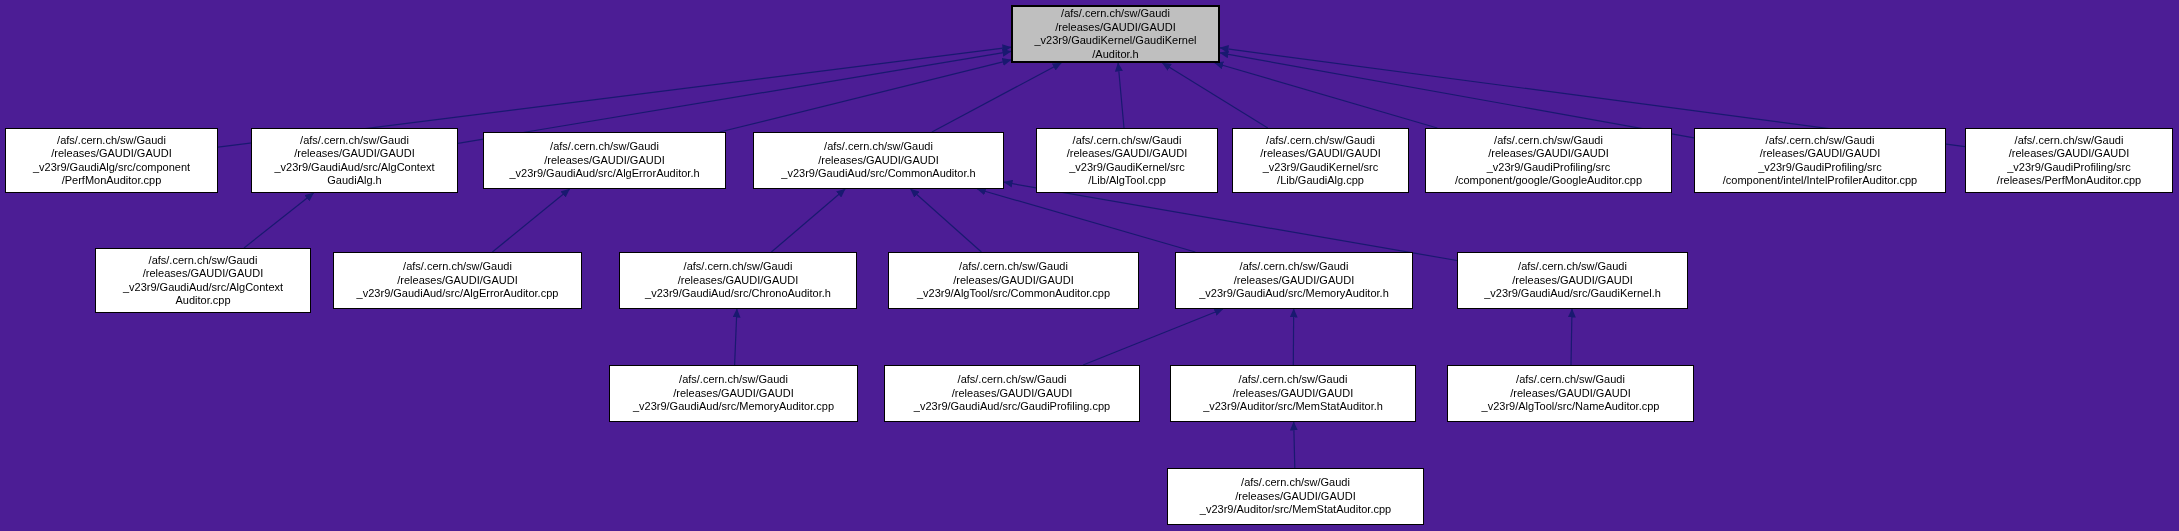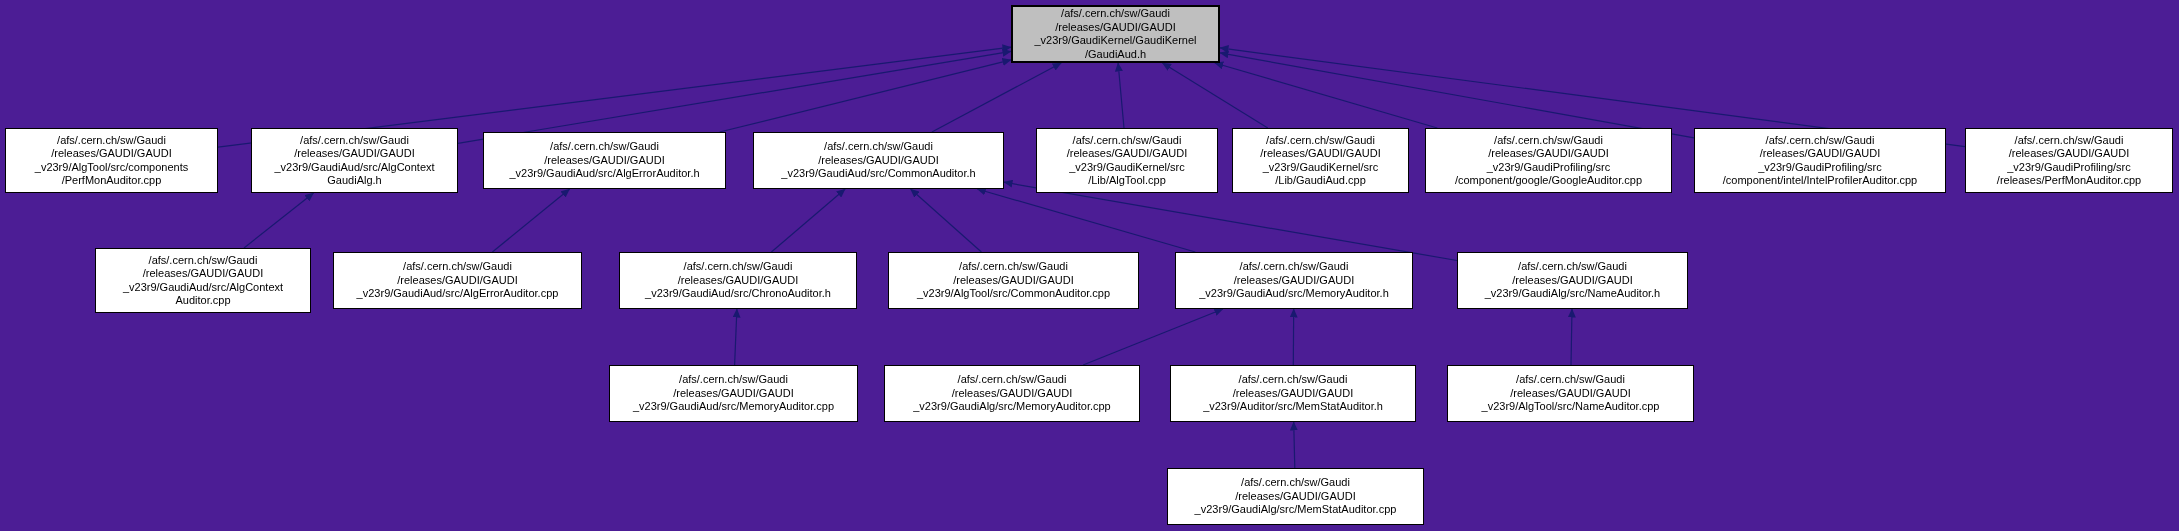--- a/index.html
+++ b/index.html
@@ -72,26 +72,26 @@
       <line x1="734.6" y1="365.0" x2="736.9" y2="309.0" stroke="#191970" stroke-width="1.2" marker-end="url(#arrow)"></line>
       <line x1="1083.1" y1="365.0" x2="1222.9" y2="309.0" stroke="#191970" stroke-width="1.2" marker-end="url(#arrow)"></line>
       <line x1="1293.3" y1="365.0" x2="1293.7" y2="309.0" stroke="#191970" stroke-width="1.2" marker-end="url(#arrow)"></line>
       <line x1="1571.0" y1="365.0" x2="1572.0" y2="309.0" stroke="#191970" stroke-width="1.2" marker-end="url(#arrow)"></line>
       <line x1="1294.8" y1="468.0" x2="1293.7" y2="422.0" stroke="#191970" stroke-width="1.2" marker-end="url(#arrow)"></line>
     </svg>
 <div class="node root" style="left: 1011px; top: 5px; width: 209px; height: 58px; background: rgb(191, 191, 191); border-color: rgb(0, 0, 0); color: rgb(0, 0, 0);">
       <div class="line">/afs/.cern.ch/sw/Gaudi</div>
       <div class="line">/releases/GAUDI/GAUDI</div>
       <div class="line">_v23r9/GaudiKernel/GaudiKernel</div>
-      <div class="line">/GaudiAud.h</div>
+      <div class="line">/Auditor.h</div>
     </div>
     <div class="node" style="left: 5px; top: 128px; width: 213px; height: 65px; background: rgb(255, 255, 255); border-color: rgb(0, 0, 0); color: rgb(0, 0, 0);">
       <div class="line">/afs/.cern.ch/sw/Gaudi</div>
       <div class="line">/releases/GAUDI/GAUDI</div>
-      <div class="line">_v23r9/AlgTool/src/components</div>
+      <div class="line">_v23r9/GaudiAlg/src/component</div>
       <div class="line">/PerfMonAuditor.cpp</div>
     </div>
     <div class="node" style="left: 251px; top: 128px; width: 207px; height: 65px; background: rgb(255, 255, 255); border-color: rgb(0, 0, 0); color: rgb(0, 0, 0);">
       <div class="line">/afs/.cern.ch/sw/Gaudi</div>
       <div class="line">/releases/GAUDI/GAUDI</div>
       <div class="line">_v23r9/GaudiAud/src/AlgContext</div>
       <div class="line">GaudiAlg.h</div>
     </div>
     <div class="node" style="left: 483px; top: 132px; width: 243px; height: 57px; background: rgb(255, 255, 255); border-color: rgb(0, 0, 0); color: rgb(0, 0, 0);">
       <div class="line">/afs/.cern.ch/sw/Gaudi</div>
@@ -106,21 +106,21 @@
     <div class="node" style="left: 1036px; top: 128px; width: 182px; height: 65px; background: rgb(255, 255, 255); border-color: rgb(0, 0, 0); color: rgb(0, 0, 0);">
       <div class="line">/afs/.cern.ch/sw/Gaudi</div>
       <div class="line">/releases/GAUDI/GAUDI</div>
       <div class="line">_v23r9/GaudiKernel/src</div>
       <div class="line">/Lib/AlgTool.cpp</div>
     </div>
     <div class="node" style="left: 1232px; top: 128px; width: 177px; height: 65px; background: rgb(255, 255, 255); border-color: rgb(0, 0, 0); color: rgb(0, 0, 0);">
       <div class="line">/afs/.cern.ch/sw/Gaudi</div>
       <div class="line">/releases/GAUDI/GAUDI</div>
       <div class="line">_v23r9/GaudiKernel/src</div>
-      <div class="line">/Lib/GaudiAud.cpp</div>
+      <div class="line">/Lib/GaudiAlg.cpp</div>
     </div>
     <div class="node" style="left: 1425px; top: 128px; width: 247px; height: 65px; background: rgb(255, 255, 255); border-color: rgb(0, 0, 0); color: rgb(0, 0, 0);">
       <div class="line">/afs/.cern.ch/sw/Gaudi</div>
       <div class="line">/releases/GAUDI/GAUDI</div>
       <div class="line">_v23r9/GaudiProfiling/src</div>
       <div class="line">/component/google/GoogleAuditor.cpp</div>
     </div>
     <div class="node" style="left: 1694px; top: 128px; width: 252px; height: 65px; background: rgb(255, 255, 255); border-color: rgb(0, 0, 0); color: rgb(0, 0, 0);">
       <div class="line">/afs/.cern.ch/sw/Gaudi</div>
       <div class="line">/releases/GAUDI/GAUDI</div>
@@ -155,40 +155,40 @@
       <div class="line">_v23r9/AlgTool/src/CommonAuditor.cpp</div>
     </div>
     <div class="node" style="left: 1175px; top: 252px; width: 238px; height: 57px; background: rgb(255, 255, 255); border-color: rgb(0, 0, 0); color: rgb(0, 0, 0);">
       <div class="line">/afs/.cern.ch/sw/Gaudi</div>
       <div class="line">/releases/GAUDI/GAUDI</div>
       <div class="line">_v23r9/GaudiAud/src/MemoryAuditor.h</div>
     </div>
     <div class="node" style="left: 1457px; top: 252px; width: 231px; height: 57px; background: rgb(255, 255, 255); border-color: rgb(0, 0, 0); color: rgb(0, 0, 0);">
       <div class="line">/afs/.cern.ch/sw/Gaudi</div>
       <div class="line">/releases/GAUDI/GAUDI</div>
-      <div class="line">_v23r9/GaudiAlg/src/NameAuditor.h</div>
+      <div class="line">_v23r9/GaudiAud/src/GaudiKernel.h</div>
     </div>
     <div class="node" style="left: 609px; top: 365px; width: 249px; height: 57px; background: rgb(255, 255, 255); border-color: rgb(0, 0, 0); color: rgb(0, 0, 0);">
       <div class="line">/afs/.cern.ch/sw/Gaudi</div>
       <div class="line">/releases/GAUDI/GAUDI</div>
       <div class="line">_v23r9/GaudiAud/src/MemoryAuditor.cpp</div>
     </div>
     <div class="node" style="left: 884px; top: 365px; width: 256px; height: 57px; background: rgb(255, 255, 255); border-color: rgb(0, 0, 0); color: rgb(0, 0, 0);">
       <div class="line">/afs/.cern.ch/sw/Gaudi</div>
       <div class="line">/releases/GAUDI/GAUDI</div>
-      <div class="line">_v23r9/GaudiAlg/src/MemoryAuditor.cpp</div>
+      <div class="line">_v23r9/GaudiAud/src/GaudiProfiling.cpp</div>
     </div>
     <div class="node" style="left: 1170px; top: 365px; width: 246px; height: 57px; background: rgb(255, 255, 255); border-color: rgb(0, 0, 0); color: rgb(0, 0, 0);">
       <div class="line">/afs/.cern.ch/sw/Gaudi</div>
       <div class="line">/releases/GAUDI/GAUDI</div>
       <div class="line">_v23r9/Auditor/src/MemStatAuditor.h</div>
     </div>
     <div class="node" style="left: 1447px; top: 365px; width: 247px; height: 57px; background: rgb(255, 255, 255); border-color: rgb(0, 0, 0); color: rgb(0, 0, 0);">
       <div class="line">/afs/.cern.ch/sw/Gaudi</div>
       <div class="line">/releases/GAUDI/GAUDI</div>
       <div class="line">_v23r9/AlgTool/src/NameAuditor.cpp</div>
     </div>
     <div class="node" style="left: 1167px; top: 468px; width: 257px; height: 57px; background: rgb(255, 255, 255); border-color: rgb(0, 0, 0); color: rgb(0, 0, 0);">
       <div class="line">/afs/.cern.ch/sw/Gaudi</div>
       <div class="line">/releases/GAUDI/GAUDI</div>
-      <div class="line">_v23r9/GaudiAlg/src/MemStatAuditor.cpp</div>
+      <div class="line">_v23r9/Auditor/src/MemStatAuditor.cpp</div>
     </div>
   </div>
 
 </body></html>

